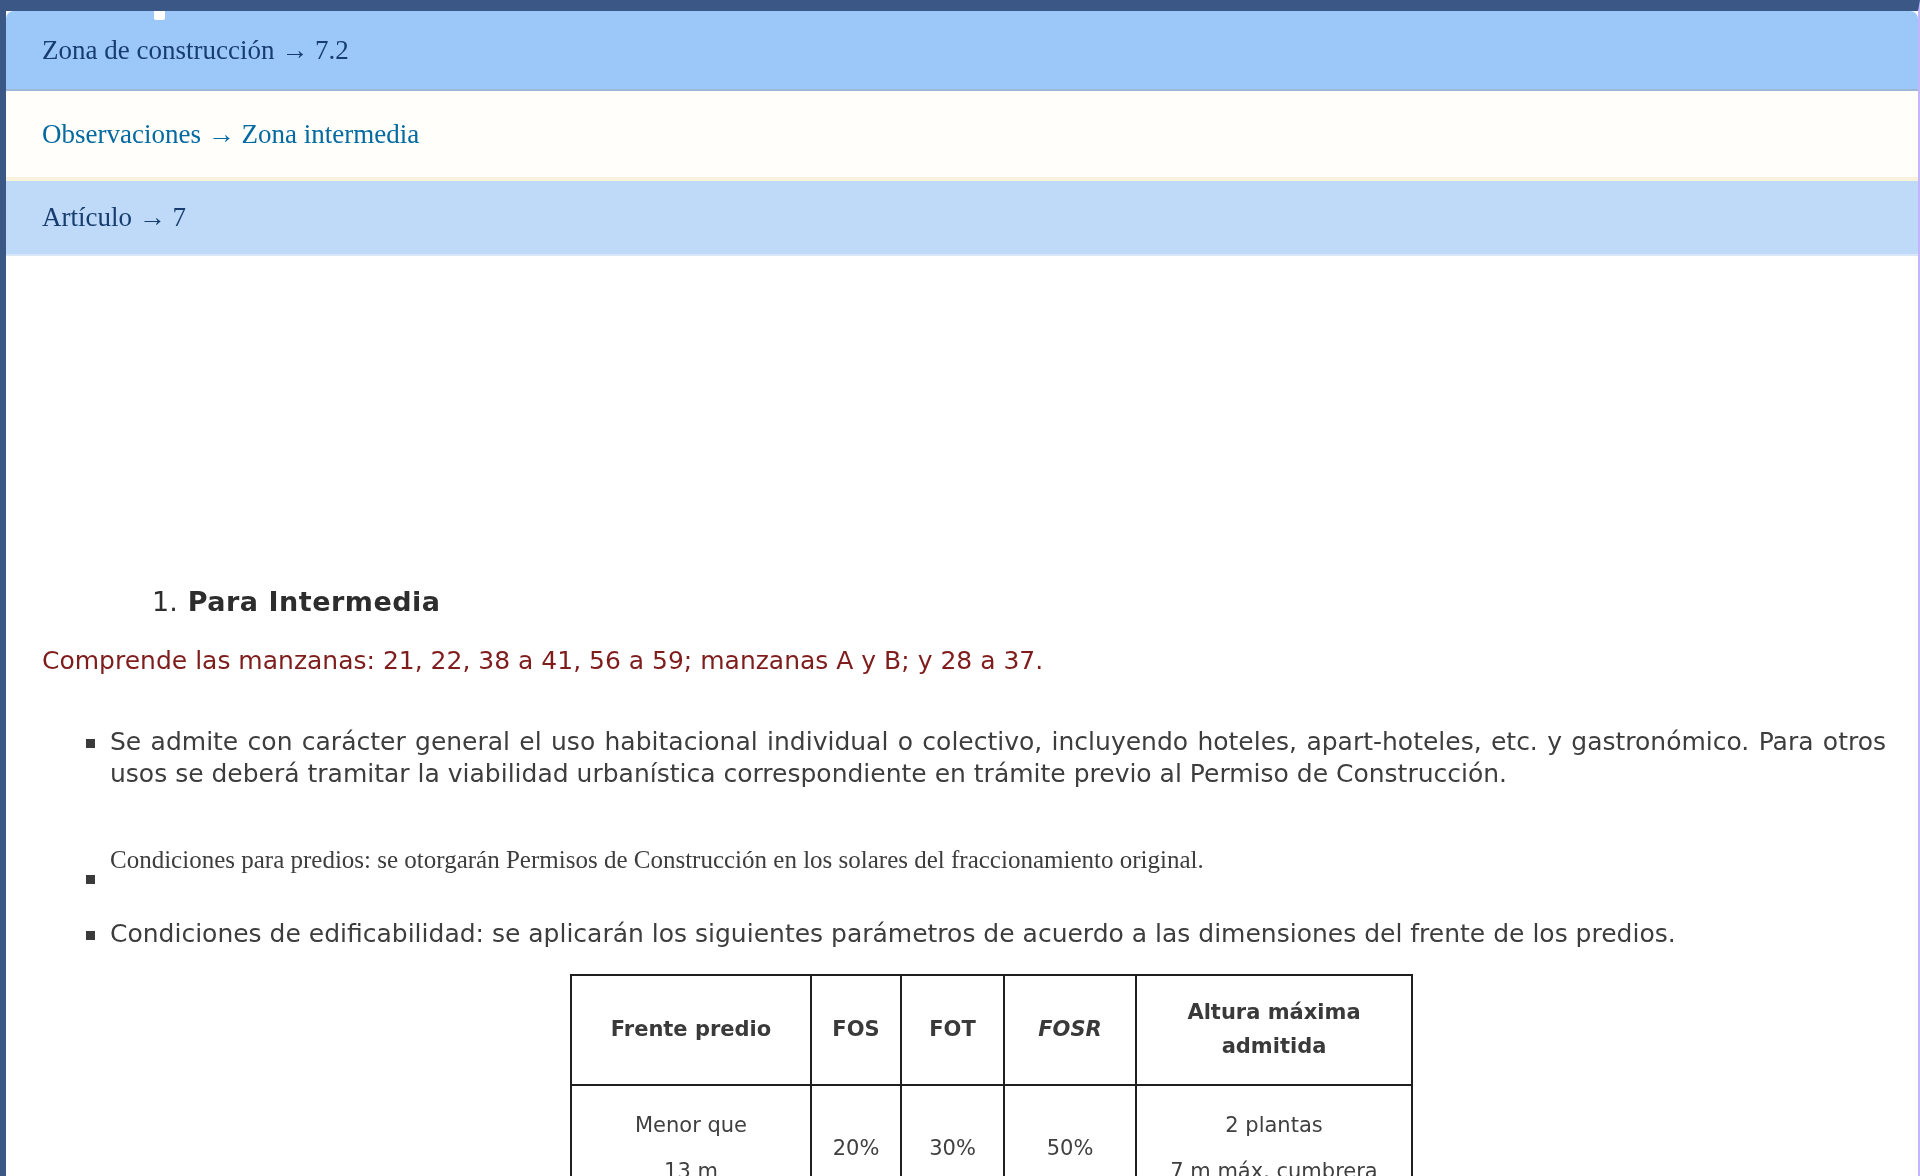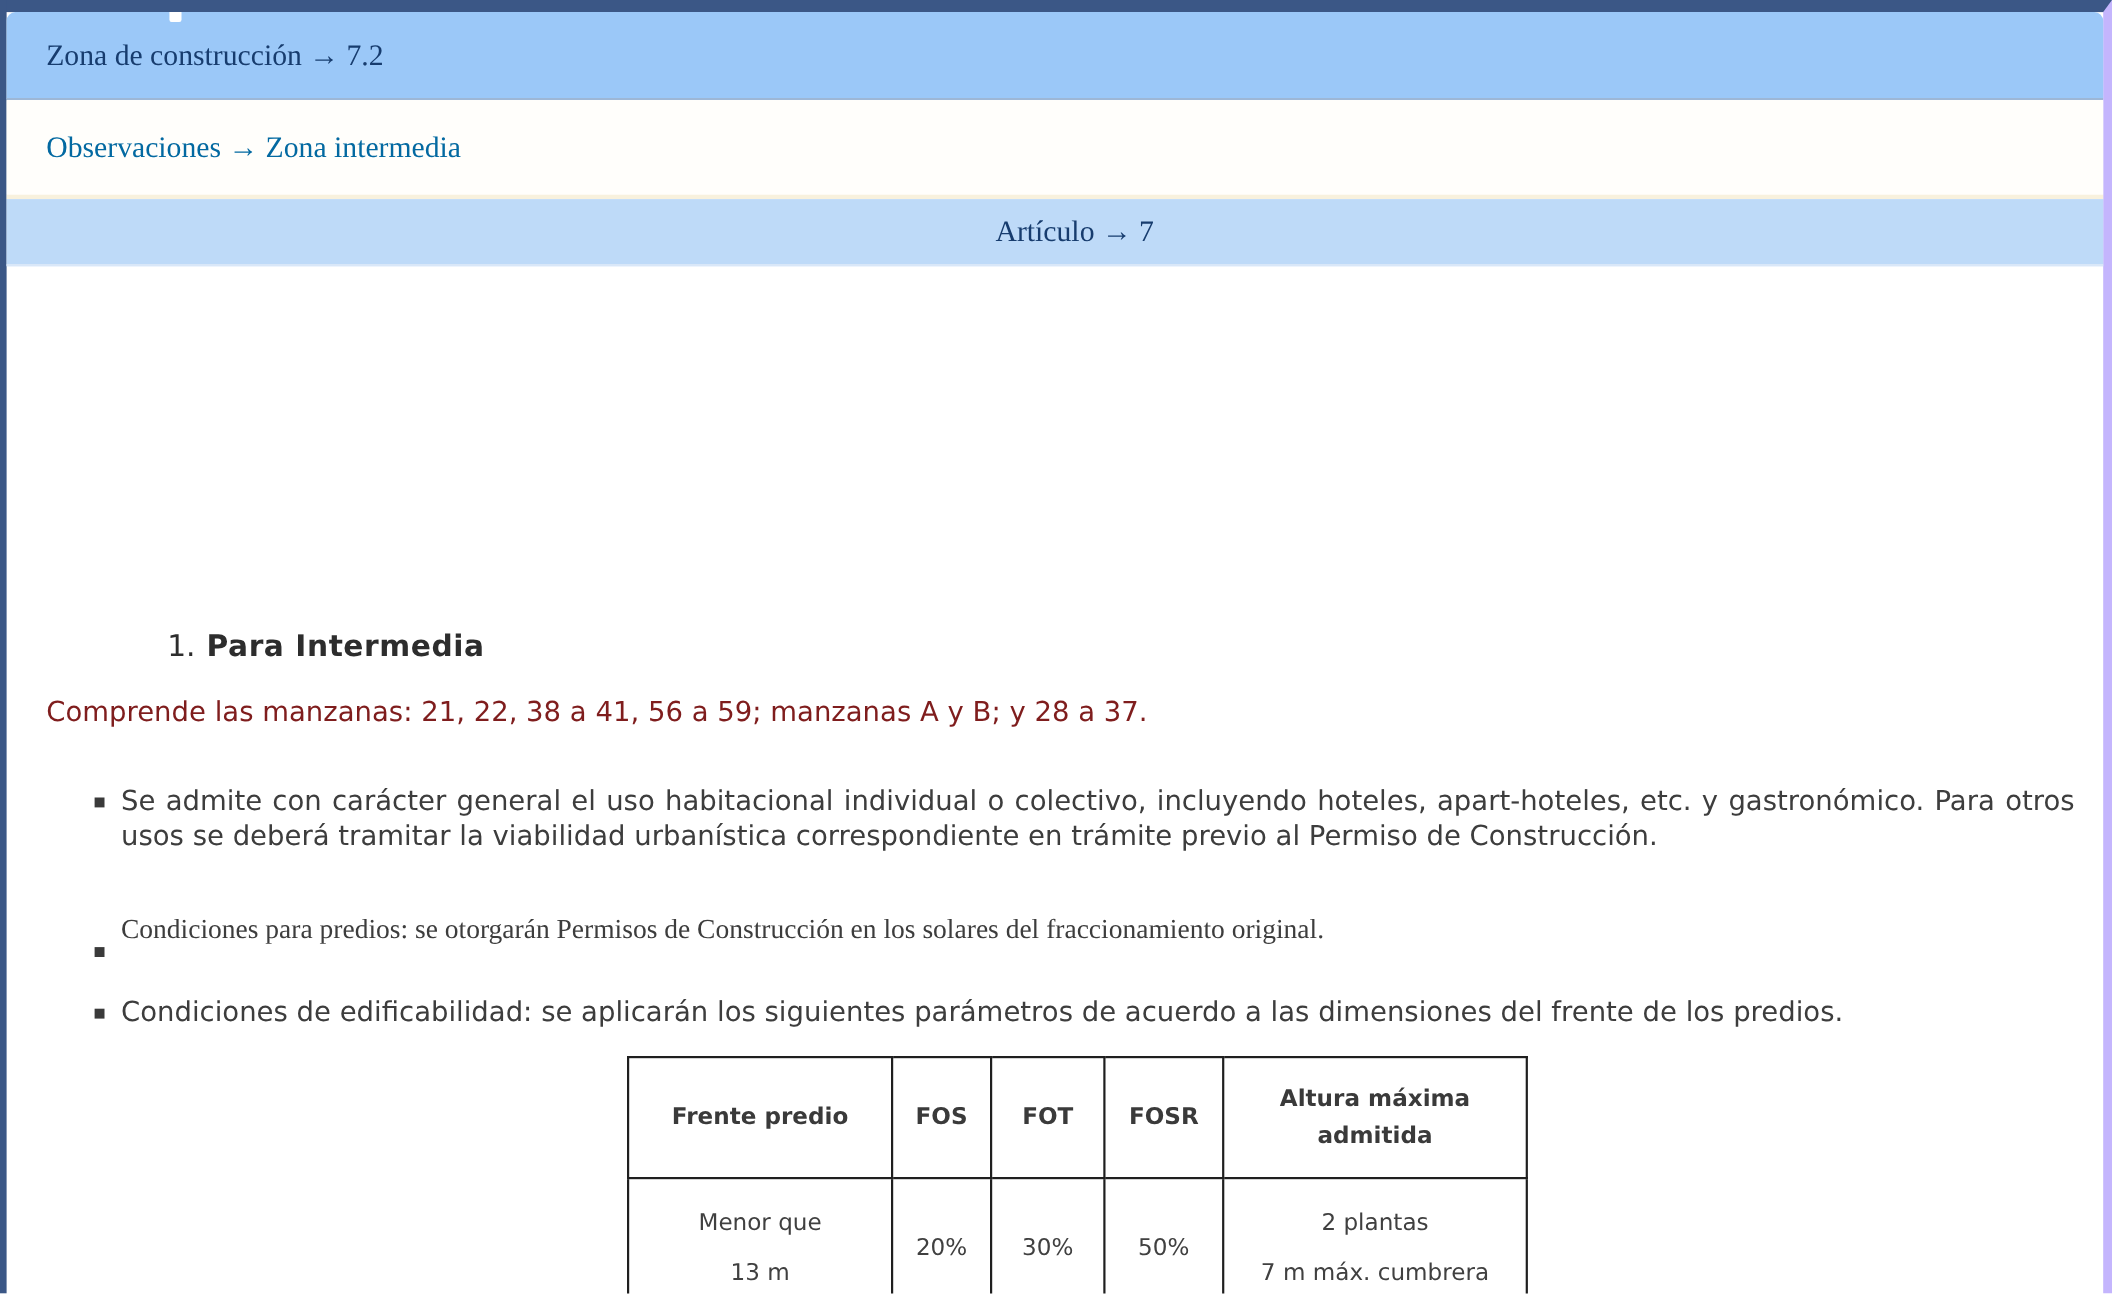--- a/index.html
+++ b/index.html
@@ -8,21 +8,21 @@
     background: #ffffff;
     overflow: hidden;
     position: relative;
     font-family: "DejaVu Sans", "Liberation Sans", sans-serif;
   }
   .page {
     position: absolute; inset: 0;
     background: #ffffff;
     border-top: 11px solid #3b5786;
     border-left: 6px solid #3b5786;
-    border-right: 8px solid #c4b5fd;
+    border-right: 2px solid #c4b5fd;
     box-sizing: border-box;
   }
   .top-notch {
     position: absolute; left: 148px; top: 0; width: 11px; height: 9px;
     background: #ffffff; border-radius: 0 0 2px 2px;
   }
   
   .bar {
     box-sizing: border-box;
     width: 100%;
@@ -38,25 +38,24 @@
     border-bottom: 2px solid #9db7d6;
     color: #173c6e;
   }
   .bar-white {
     height: 86px;
     background: #fffefb;
     color: #0369a1;
   }
   .cream-line { height: 4px; background: #f8f1dd; }
   .bar-blue-2 {
-    height: 61px;
+    height: 75px;
     background: #bedaf8;
     border-bottom: 2px solid #d9e7f8;
     color: #173c6e;
-    justify-content: center;
   }
   
   .content { position: relative; width: 100%; height: 100%; }
   .heading {
     position: absolute; left: 146px; top: 330px;
     font-size: 27px; color: #2d2d2d;
   }
   .heading .num { font-weight: normal; margin-right: 10px; }
   .heading .ttl { font-weight: bold; letter-spacing: 0.5px; }
   .intro {
@@ -92,21 +91,21 @@
     border: 2px solid #1f1f1f;
     white-space: pre-line;
     padding: 0 14px;
     box-sizing: border-box;
   }
   .params-table th { font-weight: bold; height: 110px; line-height: 1.6; color: #3a3a3a; }
   .params-table td { height: 127px; line-height: 2.15; }
   .col-frente { width: 240px; }
   .col-fos  { width: 90px; }
   .col-fot  { width: 103px; }
-  .col-fosr { width: 108px; }
+  .col-fosr { width: 132px; font-style: italic; }
   .col-alt  { width: 276px; }
 </style>
 </head>
 <body>
 
 <div class="page">
 
   <div class="bar bar-blue-1">
     <span>Zona de construcción → 7.2</span>
   </div>

